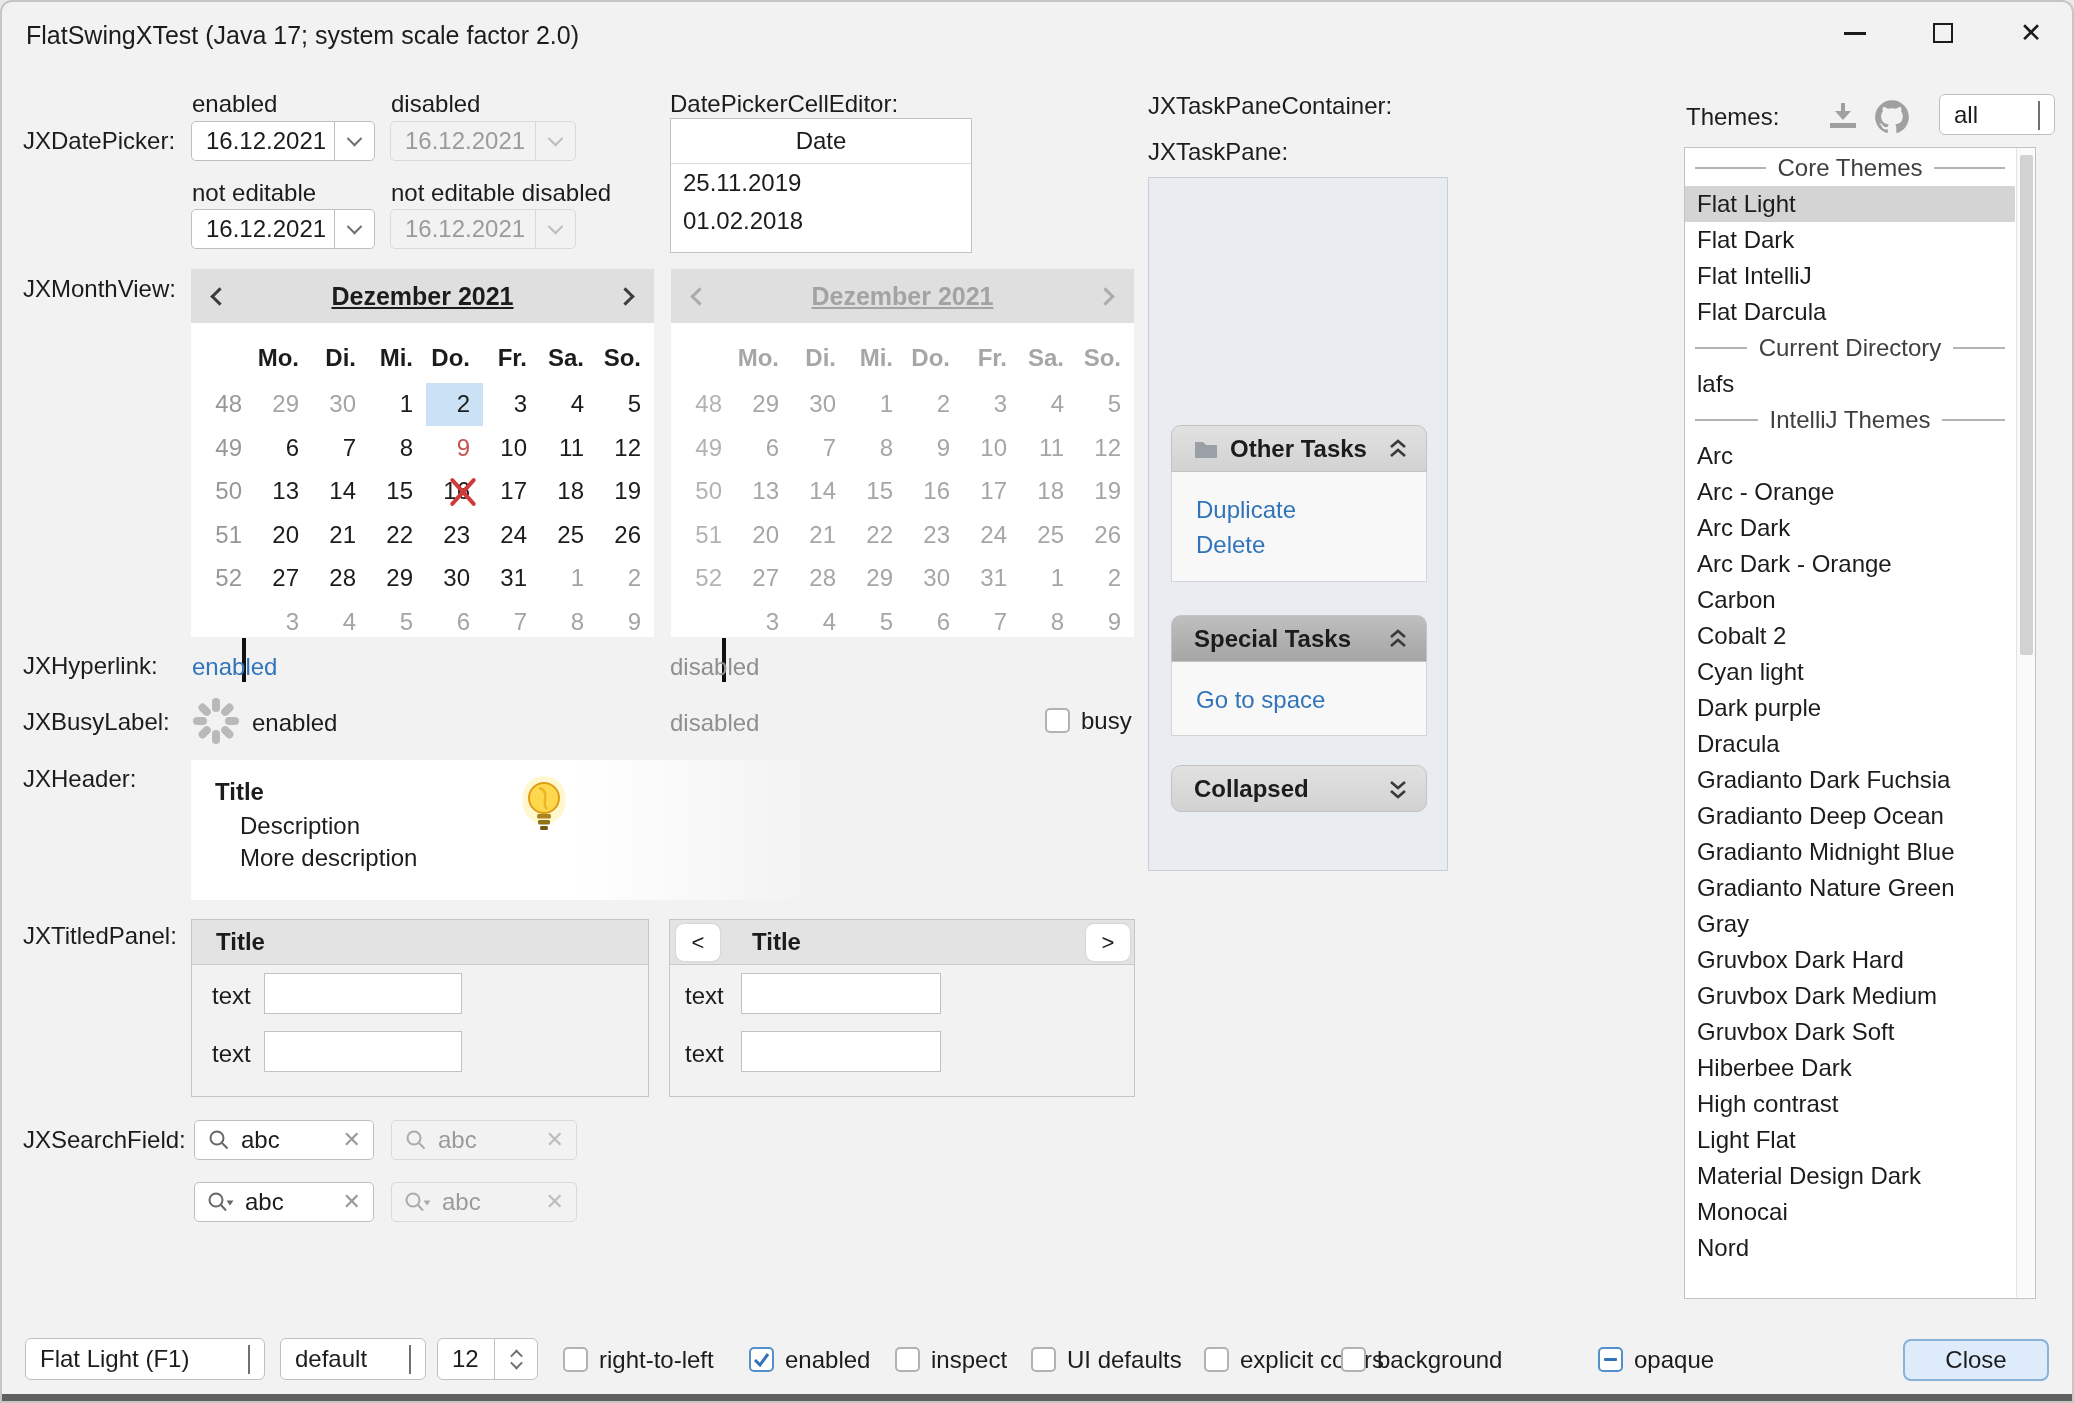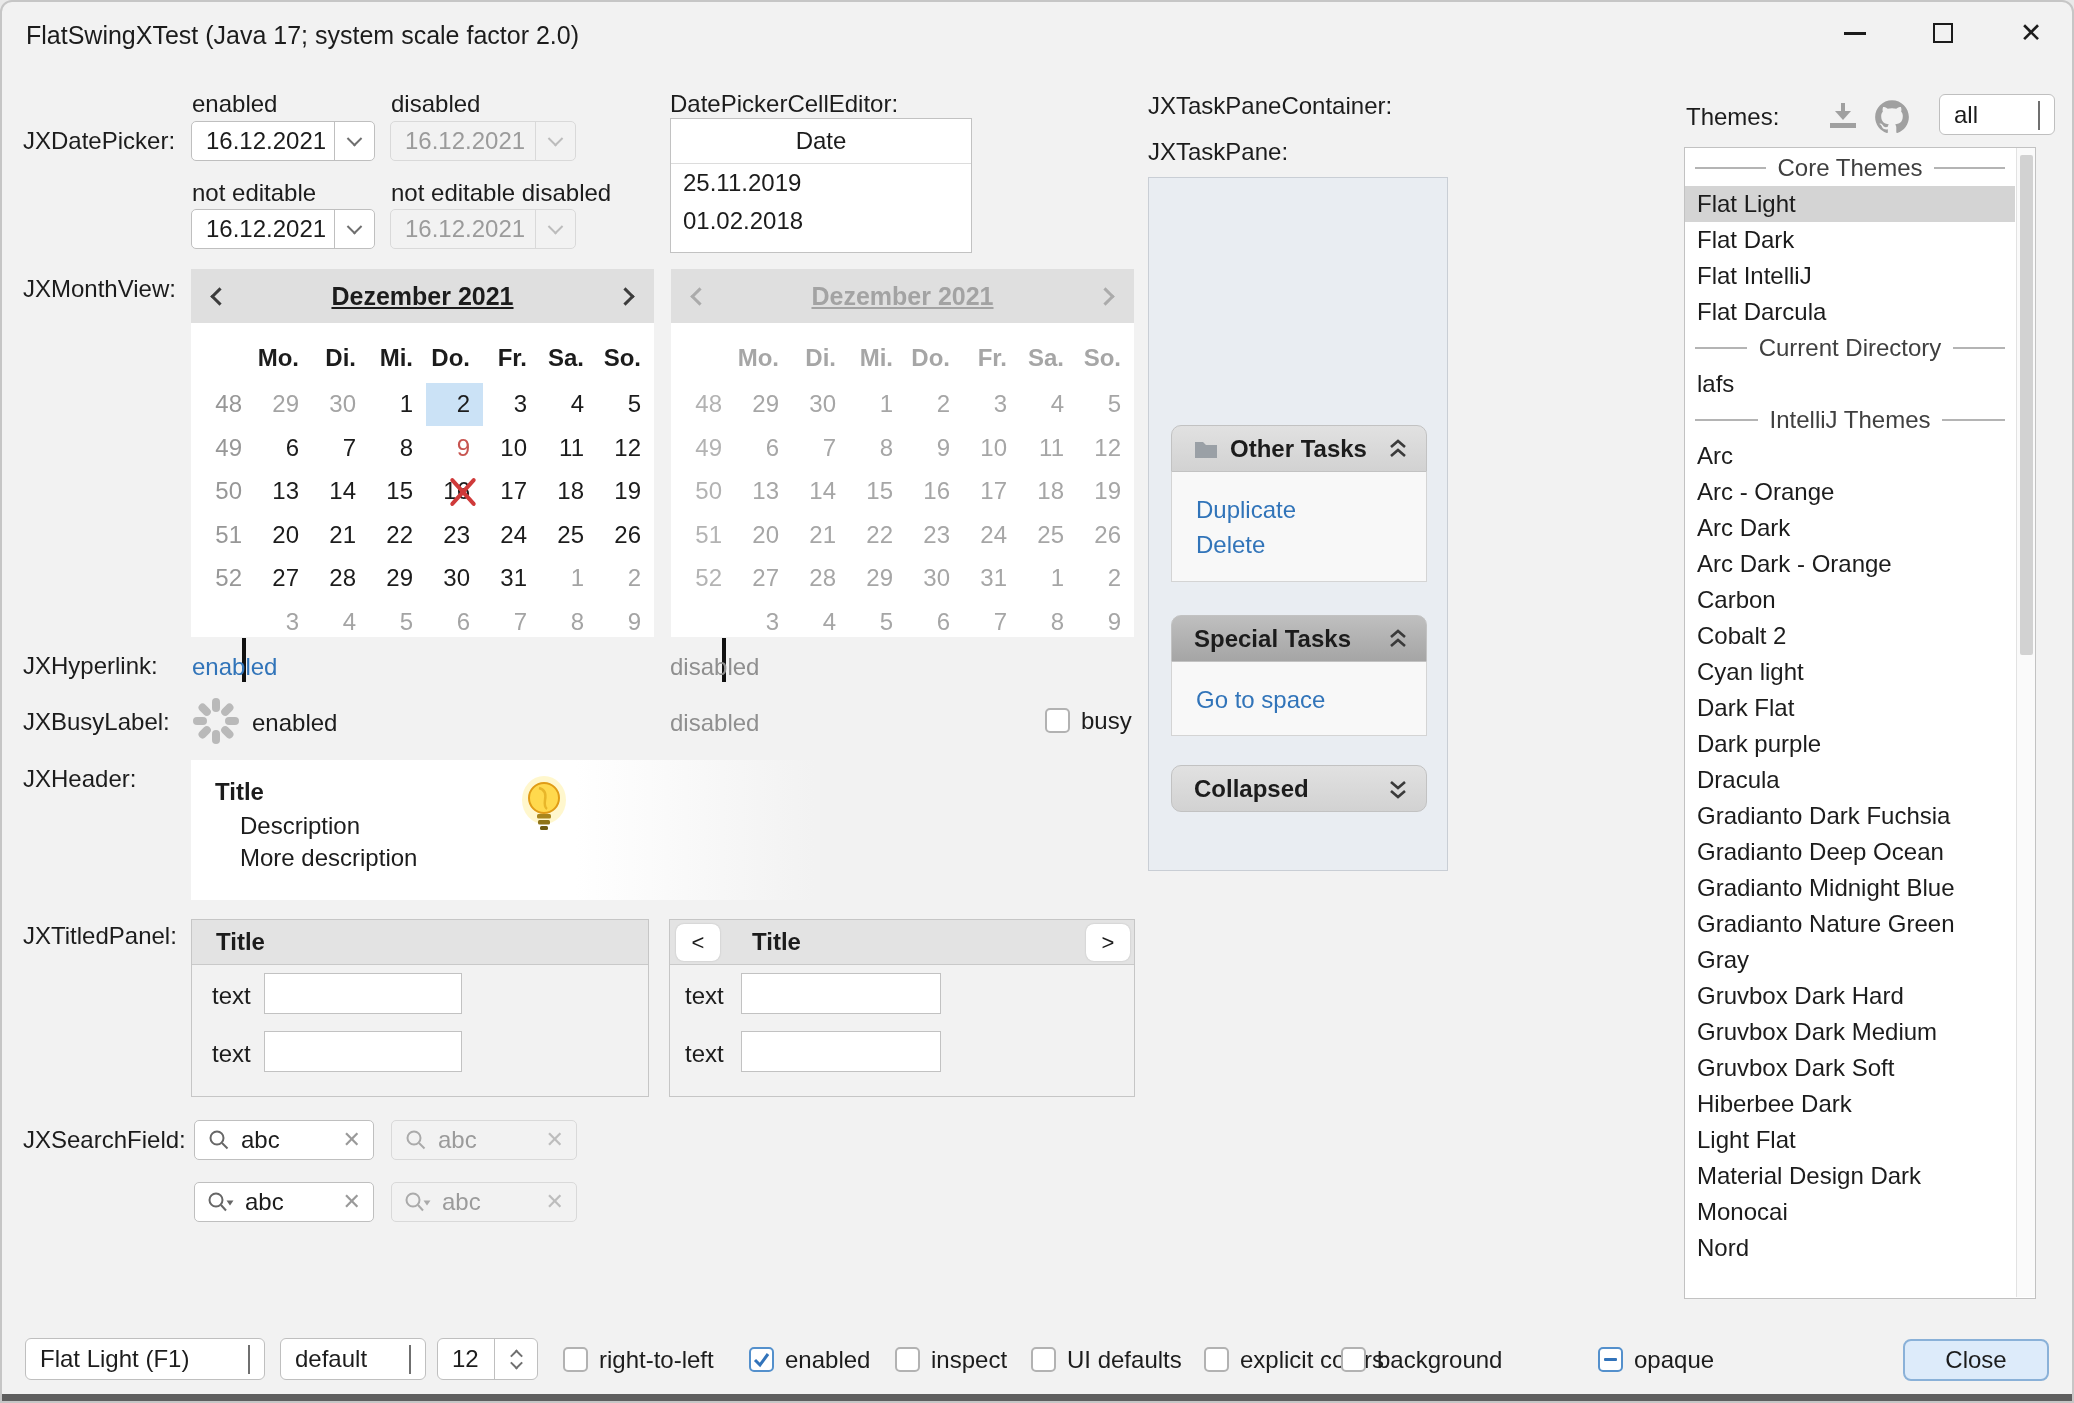--- a/index.html
+++ b/index.html
@@ -519,32 +519,32 @@
         <span>IntelliJ Themes</span>
         <span class="ln"></span>
       </div>
       <div class="trow">Arc</div>
       <div class="trow">Arc - Orange</div>
       <div class="trow">Arc Dark</div>
       <div class="trow">Arc Dark - Orange</div>
       <div class="trow">Carbon</div>
       <div class="trow">Cobalt 2</div>
       <div class="trow">Cyan light</div>
-      <div class="trow">Dark Flat</div>
       <div class="trow">Dark purple</div>
       <div class="trow">Dracula</div>
       <div class="trow">Gradianto Dark Fuchsia</div>
       <div class="trow">Gradianto Deep Ocean</div>
       <div class="trow">Gradianto Midnight Blue</div>
       <div class="trow">Gradianto Nature Green</div>
       <div class="trow">Gray</div>
       <div class="trow">Gruvbox Dark Hard</div>
       <div class="trow">Gruvbox Dark Medium</div>
       <div class="trow">Gruvbox Dark Soft</div>
       <div class="trow">Hiberbee Dark</div>
+      <div class="trow">High contrast</div>
       <div class="trow">Light Flat</div>
       <div class="trow">Material Design Dark</div>
       <div class="trow">Monocai</div>
       <div class="trow">Nord</div>
       <div class="scrollbar">
         <div class="thumb"></div>
       </div>
     </div>
 
   <div class="combo" style="left:23px;top:1336px;width:240px;height:42px;">

